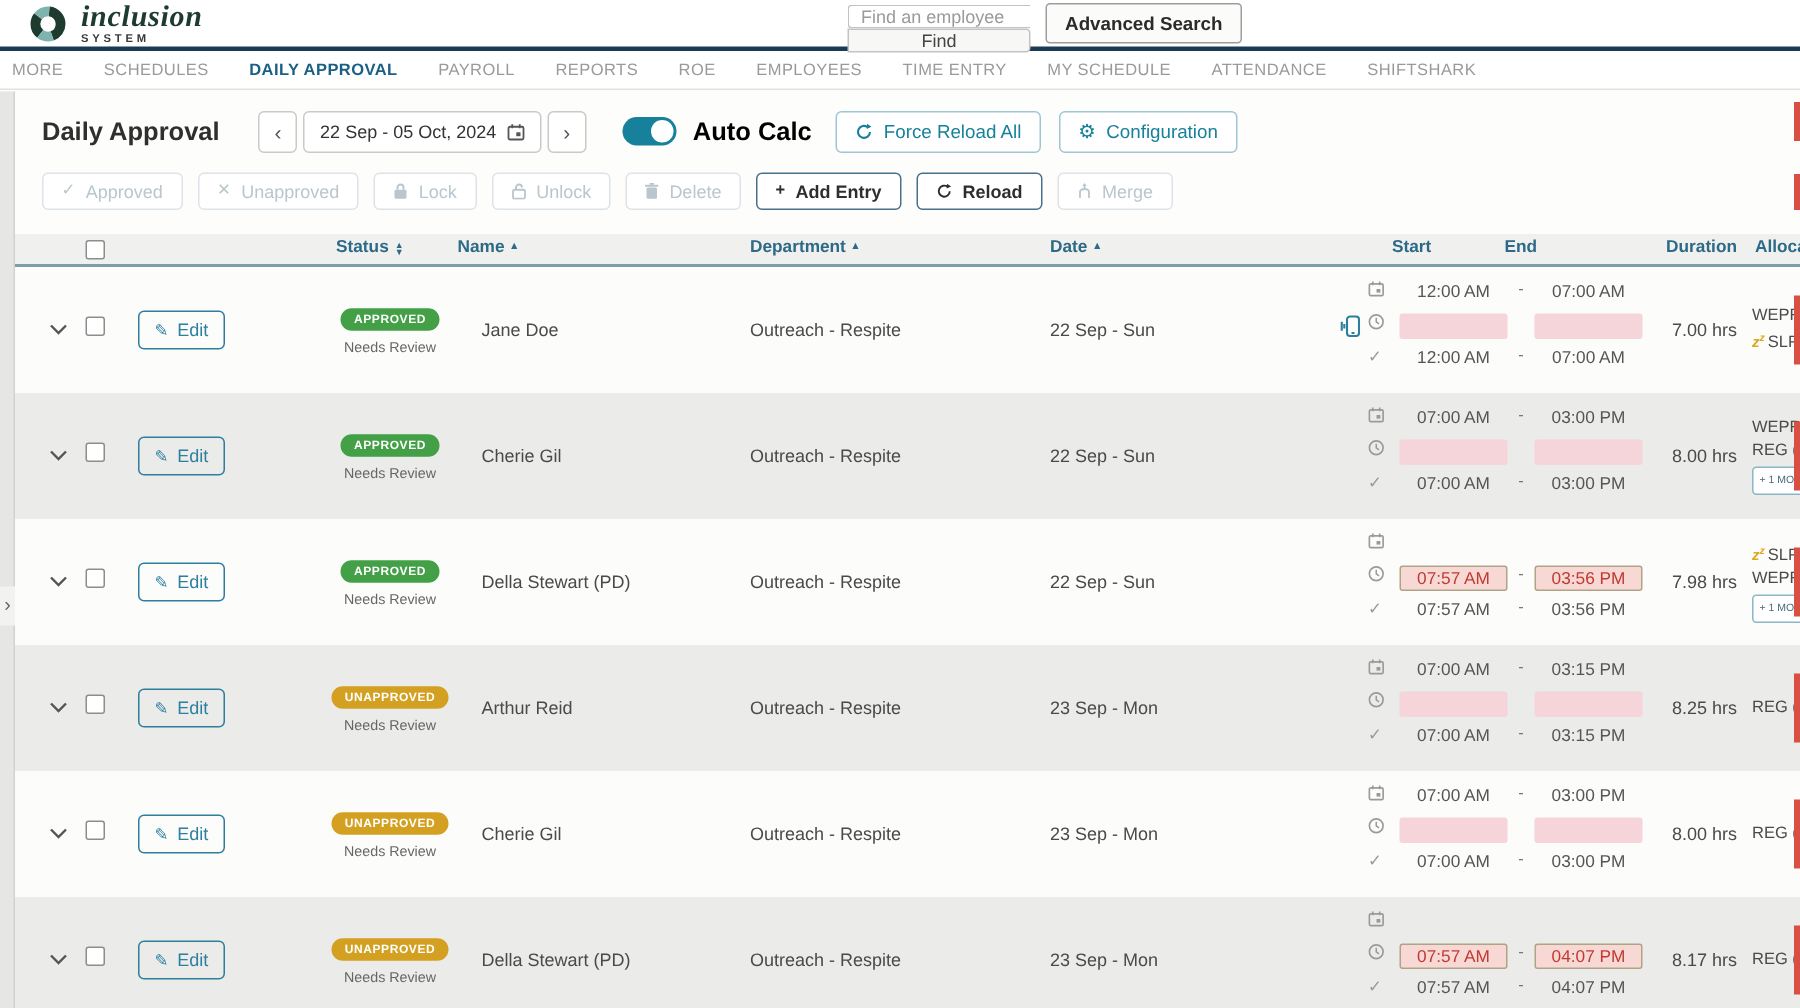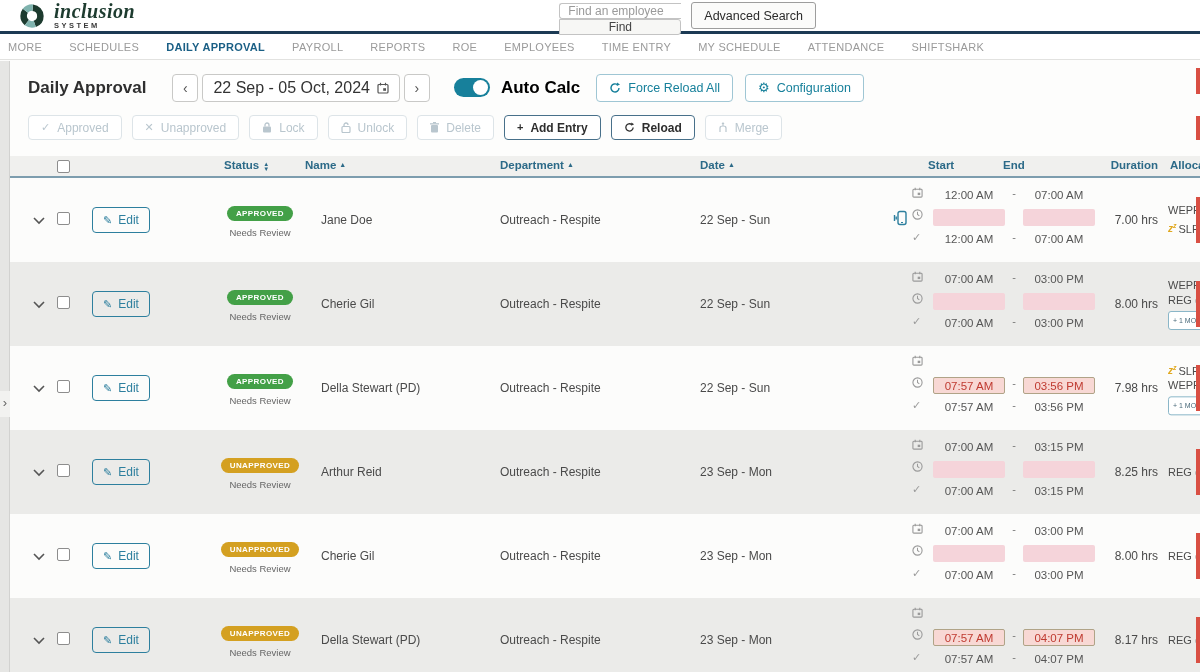--- a/index.html
+++ b/index.html
@@ -1,35 +1,35 @@
 <!DOCTYPE html>
 <html><head>
 <meta charset="utf-8">
 <style>
   * { margin:0; padding:0; box-sizing:border-box; }
   html,body { width:1200px; height:672px; overflow:hidden; background:#fdfdfc;
     font-family:"Liberation Sans", sans-serif; color:#4a4a4a; }
 
   
   .topbar { height:34px; background:#fff; border-bottom:3px solid #1c3a54;
-    display:flex; align-items:center; padding:0 12px 0 18px; position:relative; }
+    display:flex; align-items:center; padding:0 0 0 18px; position:relative; }
   .brand { display:flex; align-items:center; gap:8px; }
   .brand-logo { width:28px; height:28px; }
   .brand-text { display:flex; flex-direction:column; line-height:1; }
   .brand-name { font-family:"Liberation Serif", serif; font-style:italic; font-weight:bold;
     font-size:20px; color:#1d3b2f; letter-spacing:.5px; }
   .brand-sub { font-size:7.5px; letter-spacing:2.5px; color:#3a3a3a; font-weight:bold; margin-top:1px; }
   .search-group { margin-left:auto; display:flex; align-items:stretch; height:26px;flex-direction:column; }
   .search-input { width:122px; border:1px solid #c3c3c3; border-right:none;
     border-radius:3px 0 0 3px; padding:0 8px; font-size:12px; color:#444; outline:none; }
   .search-input::placeholder { color:#9a9a9a; }
   .find-btn { border:1px solid #c3c3c3; background:#f7f7f5; font-size:12px; color:#444;
     border-radius:0 3px 3px 0; padding:0 10px; cursor:pointer; }
   .adv-btn { margin-left:10px; margin-right:372px; height:27px; border:1px solid #9d9d9d;
-    background:#fbfbfa; border-radius:3px; font-size:12.5px; font-weight:normal; color:#2b2b2b;
+    background:#fbfbfa; border-radius:3px; font-size:12.5px; font-weight:bold; color:#2b2b2b;
     padding:0 12px; cursor:pointer; }
 
   
   .navbar { height:26px; background:#fff; border-bottom:1px solid #e2e2e0;
     display:flex; align-items:center; gap:27px; padding-left:8px; }
   .nav-item { font-size:11px; letter-spacing:.3px; color:#9a9a9a; cursor:pointer; white-space:nowrap; }
   .nav-item.active { color:#1a5f85; font-weight:bold; }
 
   
   .left-strip { position:absolute; left:0; top:61px; bottom:0; width:10px;
@@ -37,21 +37,21 @@
   .left-strip .handle { position:absolute; top:330px; left:0; width:10px; height:26px;
     background:#f2f2f0; color:#666; font-size:13px; line-height:24px; text-align:center; cursor:pointer; }
 
   
   .toolbar-row { height:55px; display:flex; align-items:center; padding-left:28px; position:relative; }
   .page-title { font-size:17px; font-weight:bold; color:#2f2f2f; margin-right:26px; }
   .date-nav { display:flex; align-items:center; gap:4px; }
   .dn-btn { width:26px; height:28px; border:1px solid #c9c9c7; border-radius:4px; background:#fff;
     color:#555; font-size:14px; cursor:pointer; }
   .dn-date { height:28px; border:1px solid #c9c9c7; border-radius:4px; background:#fff;
-    display:flex; align-items:center; gap:7px; padding:12px 10px; font-size:16px; color:#333; cursor:pointer; }
+    display:flex; align-items:center; gap:7px; padding:12px 10px; font-size:12px; color:#333; cursor:pointer; }
   .toggle { margin-left:24px; width:36px; height:19px; border-radius:10px; background:#17809b;
     position:relative; cursor:pointer; }
   .toggle .knob { position:absolute; right:2px; top:2px; width:15px; height:15px; border-radius:50%; background:#fff; }
   .autocalc { margin-left:11px; font-size:17px; font-weight:bold; color:#000000; }
   .teal-btn { margin-left:16px; height:28px; border:1px solid #9fc6d4; border-radius:4px; background:#fff;
     color:#17809b; font-size:12.5px; display:flex; align-items:center; gap:7px; padding:0 12px; cursor:pointer; }
   .teal-btn + .teal-btn { margin-left:12px; }
   .gear-glyph { font-size:13px; line-height:1; }
 
   

